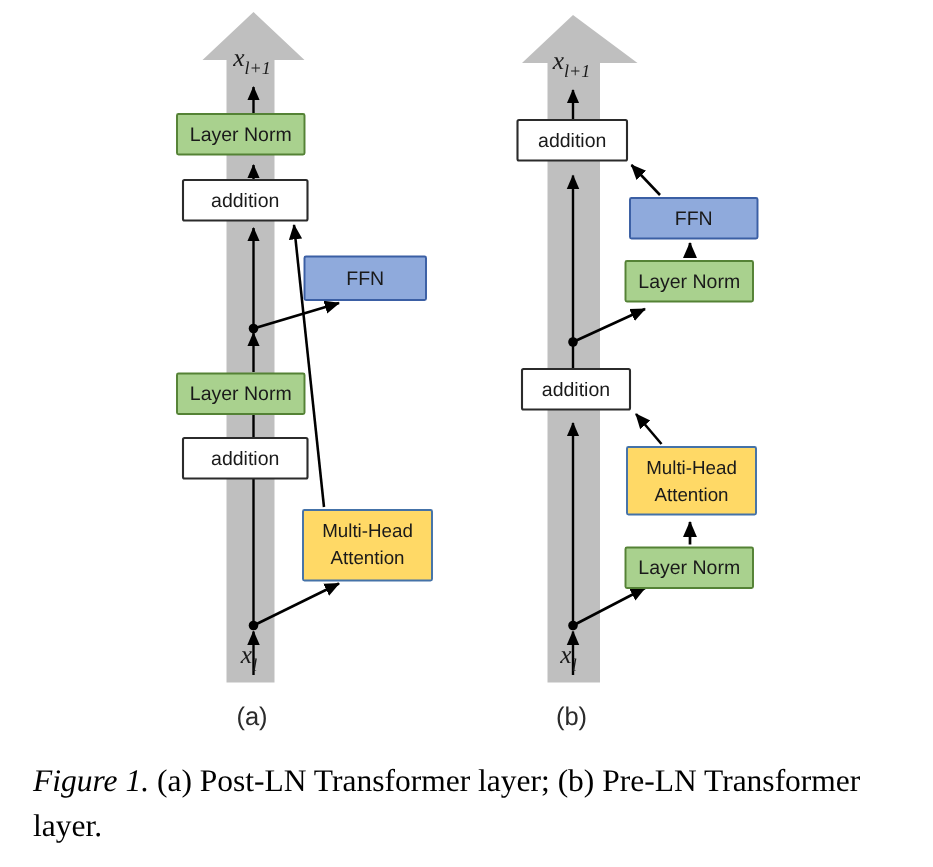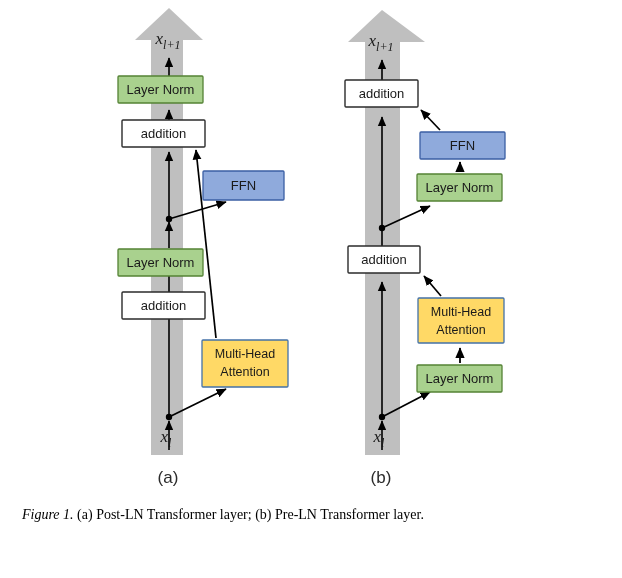--- a/index.html
+++ b/index.html
@@ -32,21 +32,21 @@
     fill:#1a1a1a;
     text-anchor:middle;
   }
   .var-sub{font-size:12px;}
   .caption{
     position:absolute;
     left:22px;
     top:505px;
     width:580px;
     font-family:"Liberation Serif", serif;
-    font-size:14px;
+    font-size:21px;
     line-height:1.45;
     color:#000000;
   }
   .caption .cap-title{font-style:italic;}
 </style>
 </head>
 <body>
 
 <div id="figure-root">
 

